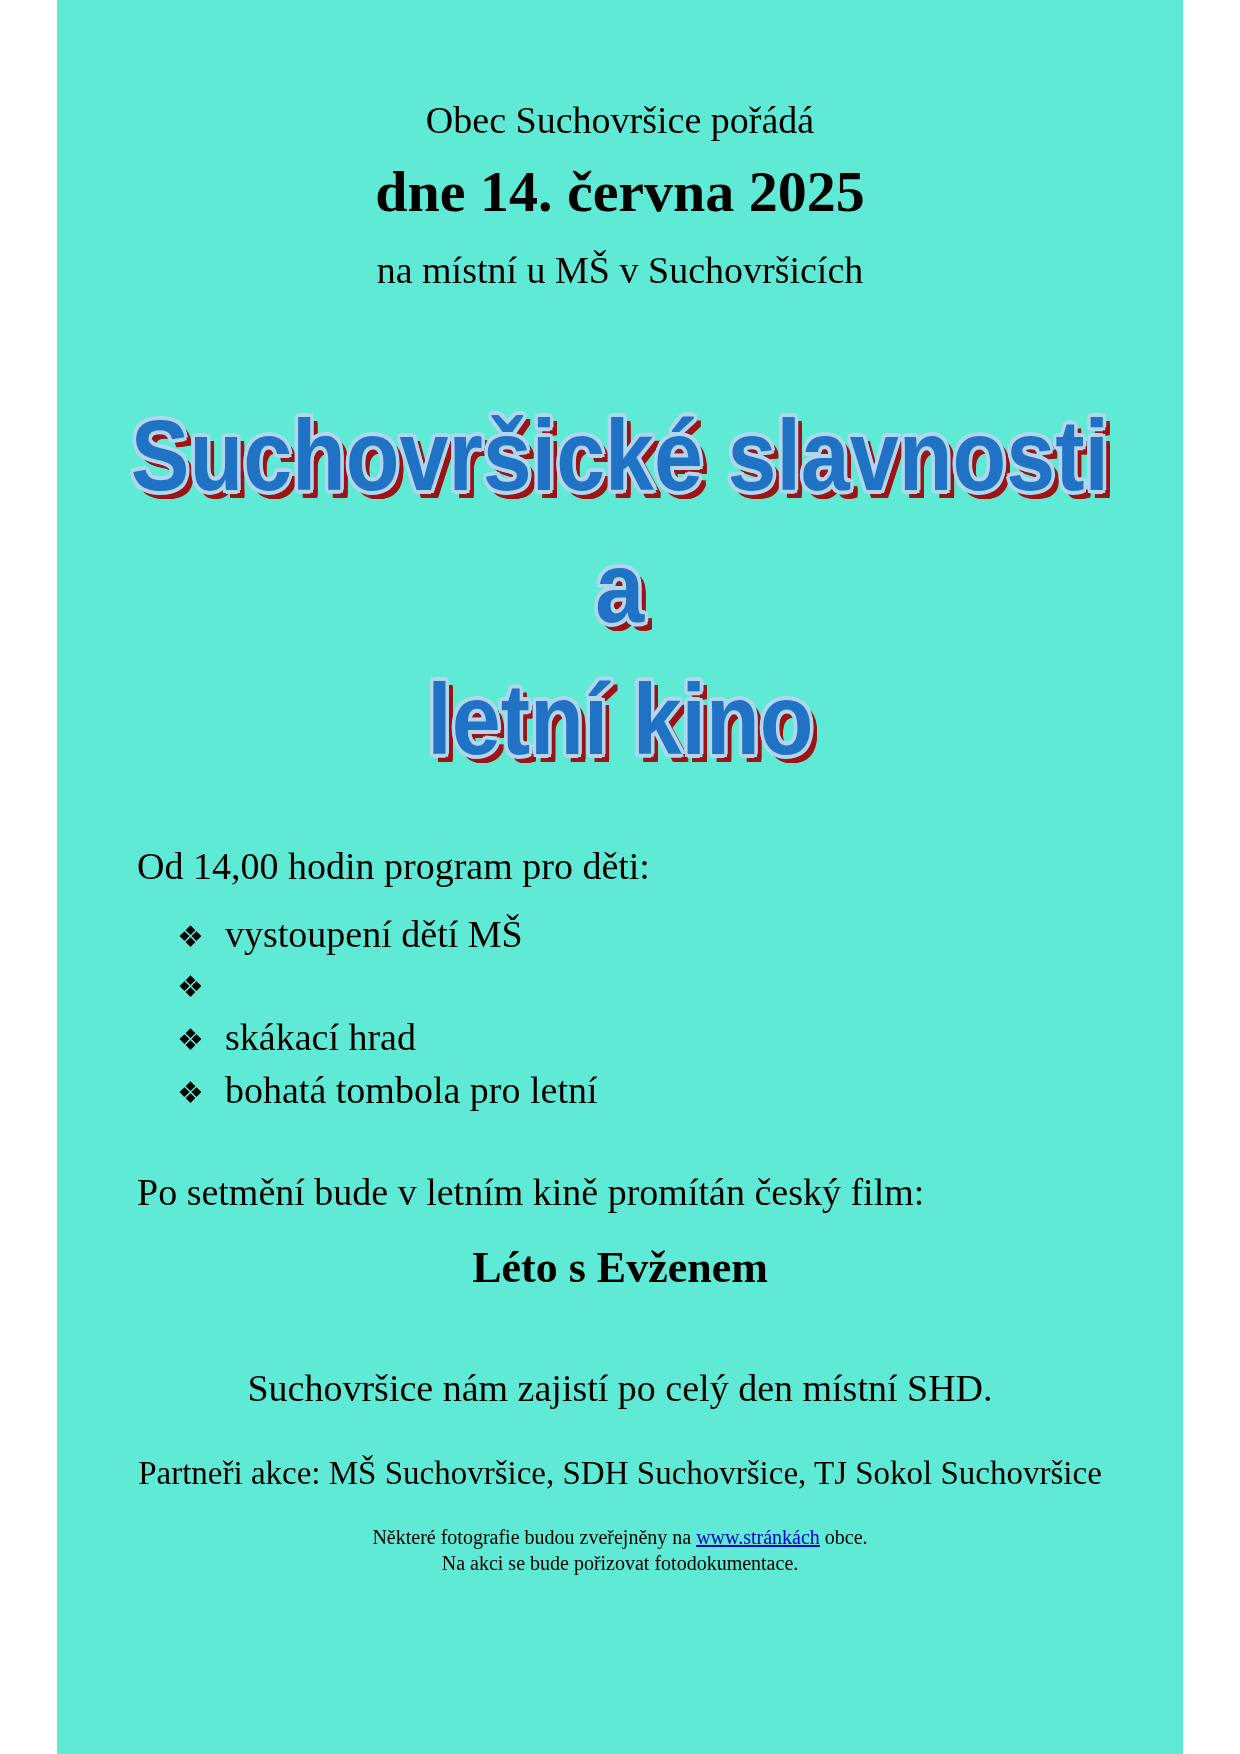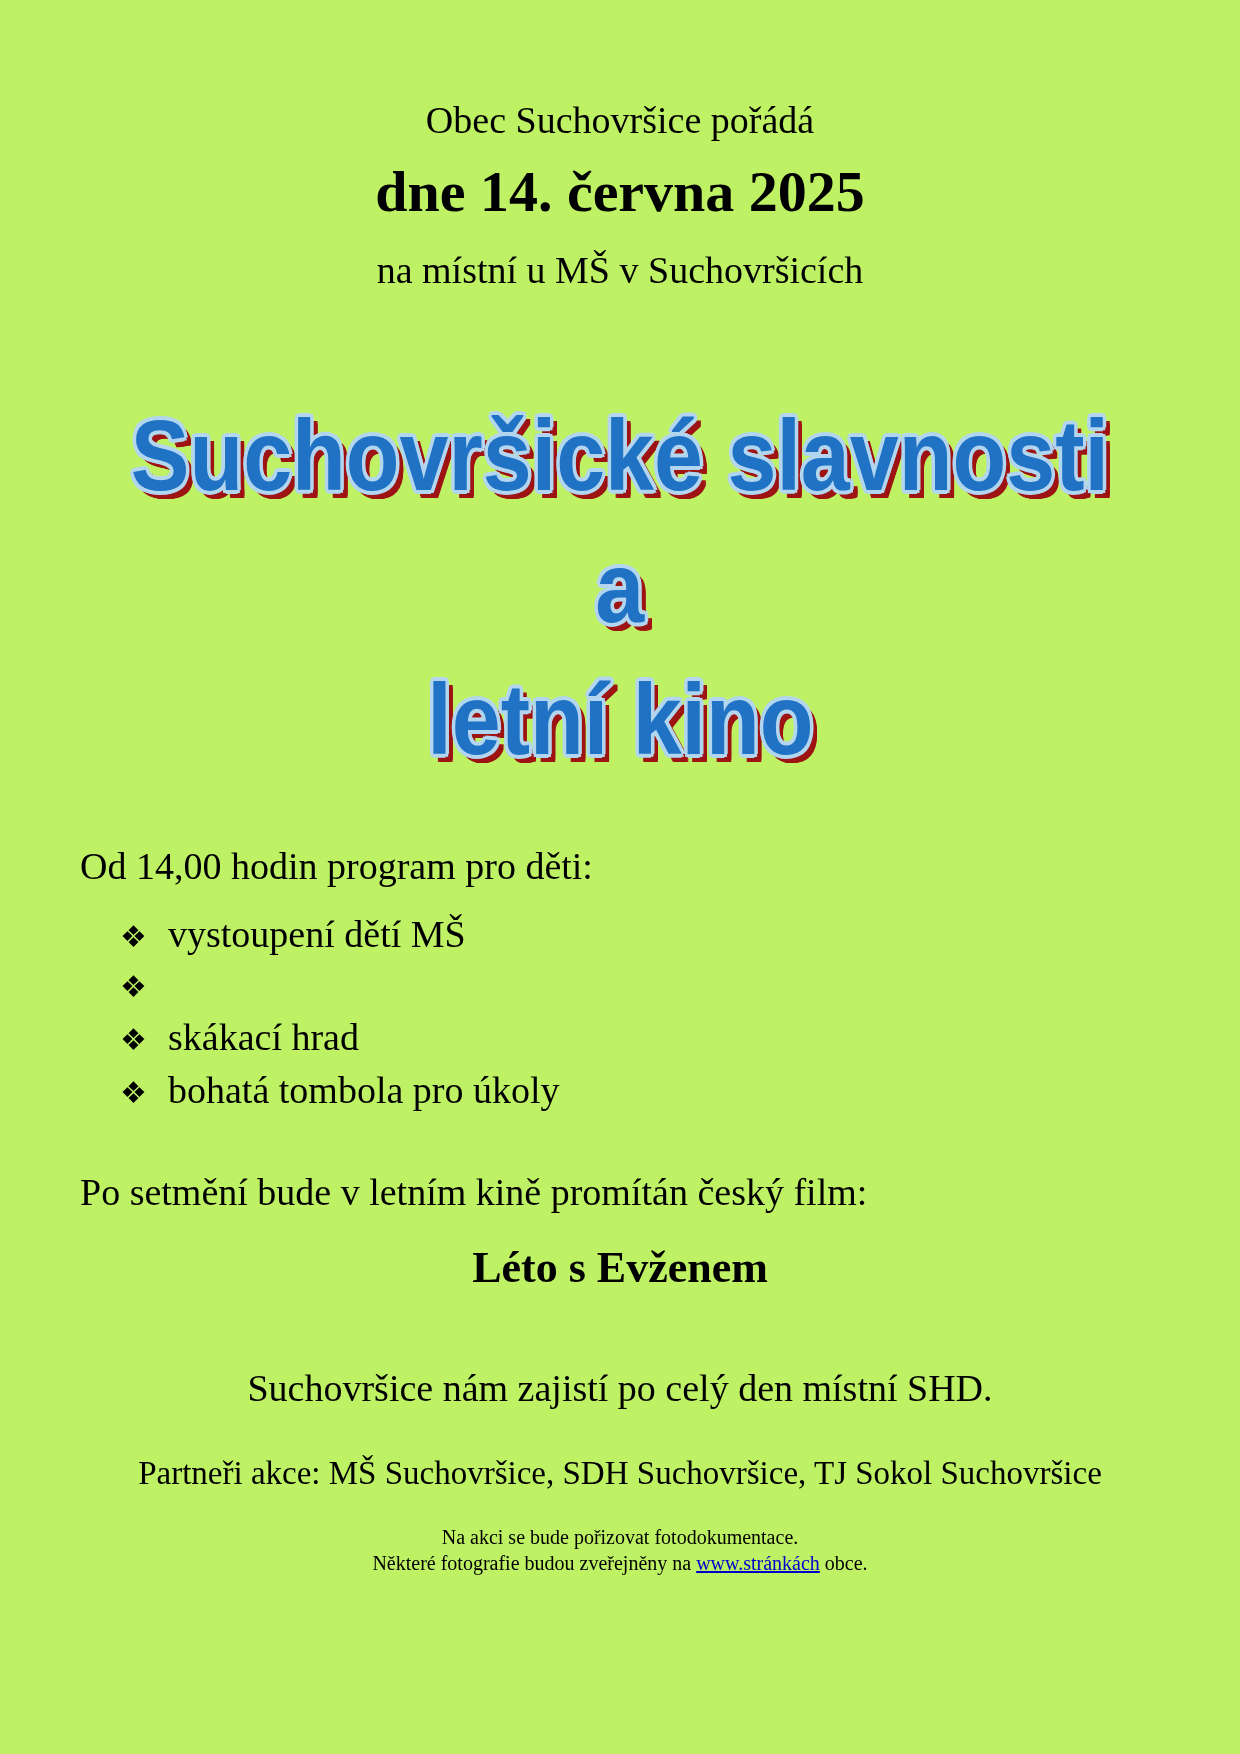--- a/index.html
+++ b/index.html
@@ -2,24 +2,24 @@
 <html lang="cs"><head>
 <meta charset="utf-8">
 <style>
   html, body {
     margin: 0;
     padding: 0;
     background: #ffffff;
   }
   .poster {
     position: relative;
-    width: 1240px;
+    width: 1126px;
     min-height: 1754px;
     margin: 0 auto;
-    background: #bef264;
+    background: #5eead4;
     color: #000000;
     box-sizing: border-box;
     padding-top: 96px;
     overflow: hidden;
   }
   
   .serif { font-family: "Liberation Serif", serif; }
   .sans  { font-family: Liberation Serif, serif; }
 
   .organizer {
@@ -168,33 +168,33 @@
       <span class="bullet-glyph">❖</span>
     </div>
 
     <div class="bullet-item">
       <span class="bullet-glyph">❖</span>
       <span>skákací hrad</span>
     </div>
 
     <div class="bullet-item">
       <span class="bullet-glyph">❖</span>
-      <span>bohatá tombola pro úkoly</span>
+      <span>bohatá tombola pro letní</span>
     </div>
 
   </div>
 
   <div class="cinema-intro sans">Po setmění bude v letním kině promítán český film:</div>
 
   <div class="film-title sans">Léto s Evženem</div>
 
   <div class="refreshments sans">Suchovršice nám zajistí po celý den místní SHD.</div>
 
   <div class="partners serif">Partneři akce: MŠ Suchovršice, SDH Suchovršice, TJ Sokol Suchovršice</div>
 
   <div class="footer-notice serif">
-    <div>Na akci se bude pořizovat fotodokumentace.</div>
     <div>
       <span>Některé fotografie budou zveřejněny na </span><a href="#">www.stránkách</a><span> obce.</span>
     </div>
+    <div>Na akci se bude pořizovat fotodokumentace.</div>
   </div>
 
 </div>
 
 </body></html>

